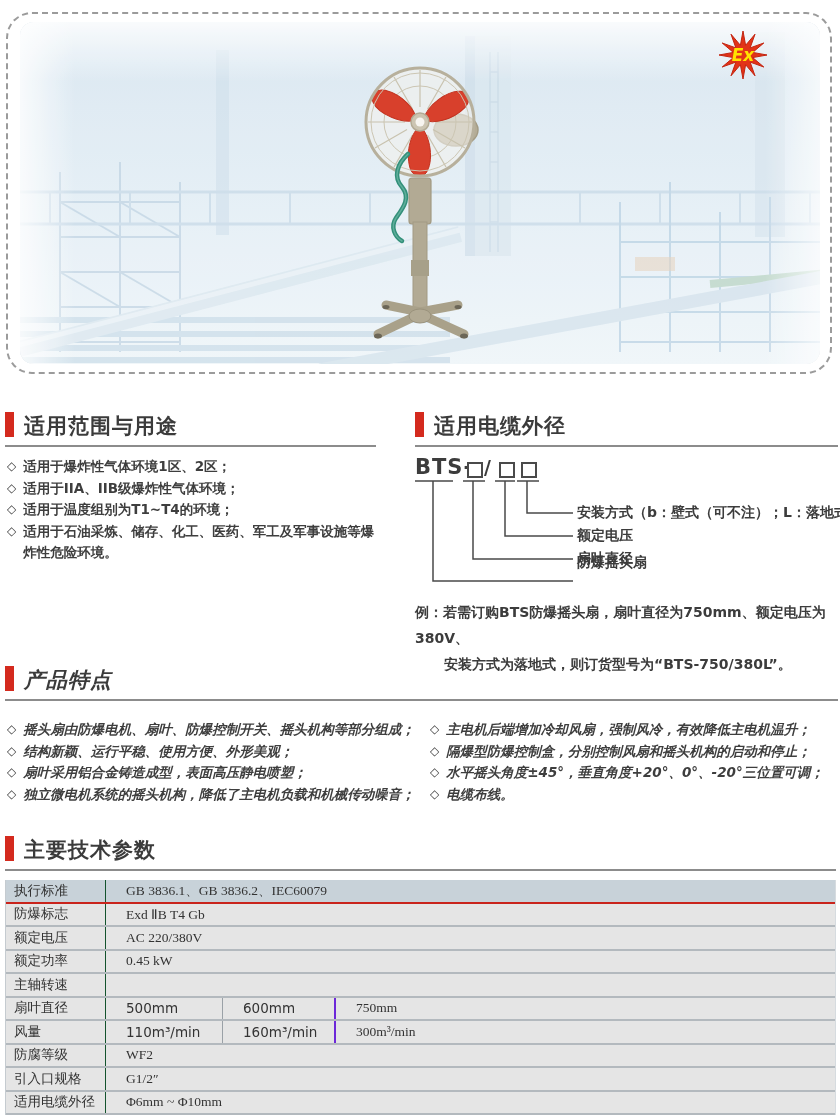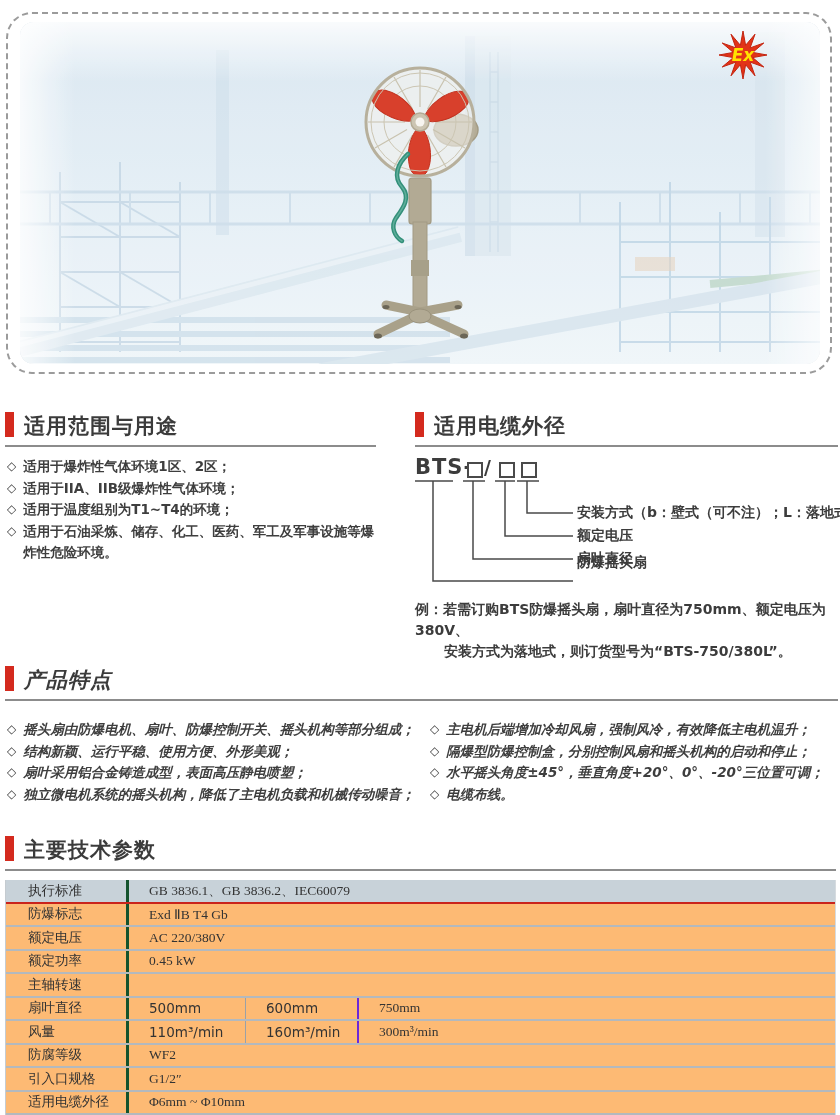--- a/index.html
+++ b/index.html
@@ -28,33 +28,33 @@
   .blist .dia{margin:0 7px 0 2px;font-size:12px;flex:0 0 auto;}
   .nowrap li span.btxt{white-space:nowrap;}
   
   .mdl-diagram{position:relative;height:140px;margin-top:8px;}
   .mdl-prefix{position:absolute;left:0;top:0;font-size:21px;font-weight:bold;color:#3c3c3c;letter-spacing:1px;}
   .mdl-slash{position:absolute;left:69px;top:1px;font-size:19px;font-weight:bold;color:#3c3c3c;}
   .mbox{position:absolute;top:7px;width:12px;height:12px;border:2px solid #4a4a4a;background:#fff;}
   .mbox.b1{left:52px;} .mbox.b2{left:84px;} .mbox.b3{left:106px;}
   .mdl-lines{position:absolute;left:0;top:24px;}
   .mdl-label{position:absolute;left:162px;font-size:14px;font-weight:bold;color:#3c3c3c;white-space:nowrap;}
-  .mdl-example{margin-top:4px;font-size:14px;font-weight:bold;color:#3c3c3c;line-height:21px;}
+  .mdl-example{margin-top:4px;font-size:14px;font-weight:bold;color:#3c3c3c;line-height:26px;}
   .mdl-example .l2{margin-left:29px;}
   
   .cols{display:flex;margin-top:9px;}
   .col-left{width:423px;flex:0 0 auto;}
   .col-right{flex:1;}
   
   .spec-table{margin-top:9px;border-left:1px solid #c5cbd0;border-right:1px solid #d6dbdf;}
-  .srow{display:flex;align-items:center;height:21.5px;background:#fdba74;
+  .srow{display:flex;align-items:center;height:21.5px;background:#e5e5e5;
     border-bottom:2px solid #b3b9be;font-size:13.5px;color:#333;}
   .srow.r-head{background:#c8d2d9;border-bottom:2px solid #c9241c;}
   .sc{display:flex;align-items:center;height:100%;box-sizing:border-box;}
-  .sc-label{width:123px;flex:0 0 auto;padding-left:22px;border-right:3px solid #14532d;}
+  .sc-label{width:100px;flex:0 0 auto;padding-left:8px;border-right:1px solid #14532d;}
   .sc-val{padding-left:20px;flex:1;font-family:Liberation Serif, serif;}
   .sc-v1{width:117px;flex:0 0 auto;padding-left:20px;border-right:1px solid #9aa1a7;}
   .sc-v2{width:113px;flex:0 0 auto;padding-left:20px;border-right:2px solid #6d28d9;}
 </style>
 </head>
 <body>
 
 <div class="hero">
   <div class="hero-dash"></div>
   <div class="hero-photo">

